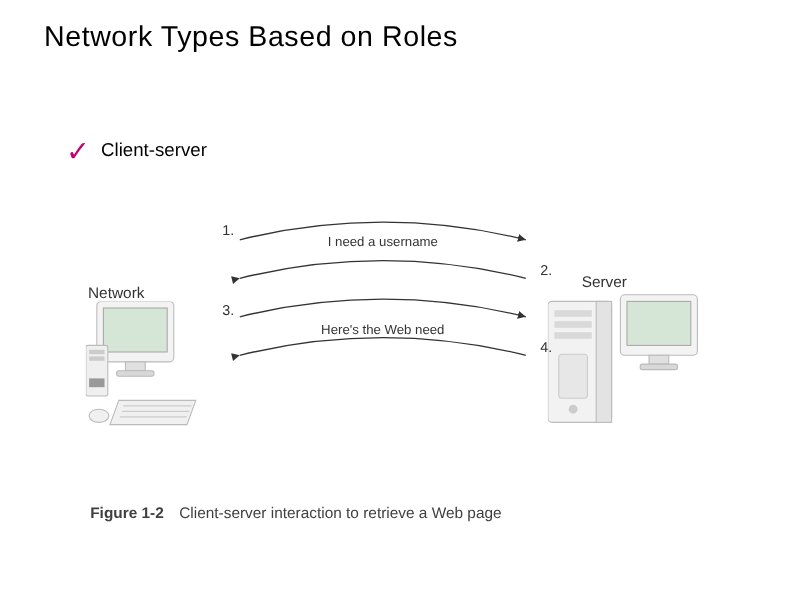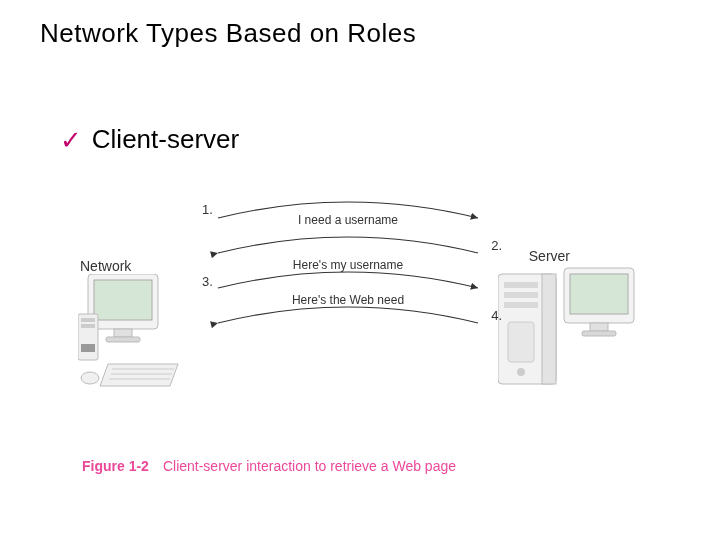--- a/index.html
+++ b/index.html
@@ -27,21 +27,21 @@
     display: flex;
     align-items: center;
     gap: 10px;
   }
   .check {
     color: #c3006b;
     font-size: 26px;
     line-height: 1;
   }
   .bullet-text {
-    font-size: 26px;
+    font-size: 17px;
     color: #000;
   }
   
   .figure {
     position: absolute;
     top: 188px;
     left: 78px;
     width: 560px;
     height: 290px;
   }
@@ -70,21 +70,21 @@
     font-family: Verdana, Arial, sans-serif;
     font-size: 13px;
     color: #333;
   }
   .caption {
     position: absolute;
     bottom: 4px;
     left: 4px;
     font-family: Verdana, Arial, sans-serif;
     font-size: 14px;
-    color: #ec4899;
+    color: #404040;
   }
   .caption .fignum { font-weight: bold; margin-right: 14px; }
 </style>
 </head>
 <body>
 
 <div class="title">Network Types Based on Roles</div>
 
 <div class="bullet-row">
   <span class="check">✓</span>
@@ -155,21 +155,20 @@
 
       <path d="M280 135 Q150 103 20 135" fill="none" stroke="#333" stroke-width="1.2" marker-end="url(#arrL)"></path>
     </svg>
 
     <span class="num" style="top:14px; left:4px;">1.</span>
 
     <span class="num" style="top:50px; right:-4px;">2.</span>
     <span class="msg" style="top:25px; left:50px;">I need a username</span>
 
     <span class="num" style="top:86px; left:4px;">3.</span>
-    <span class="msg" style="top:70px; left:50px;">Here's my username</span>
 
     <span class="num" style="top:120px; right:-4px;">4.</span>
     <span class="msg" style="top:105px; left:50px;">Here's the Web need</span>
   </div>
 
   <div class="caption">
     <span class="fignum">Figure 1-2</span><span>Client-server interaction to retrieve a Web page</span>
   </div>
 </div>
 

